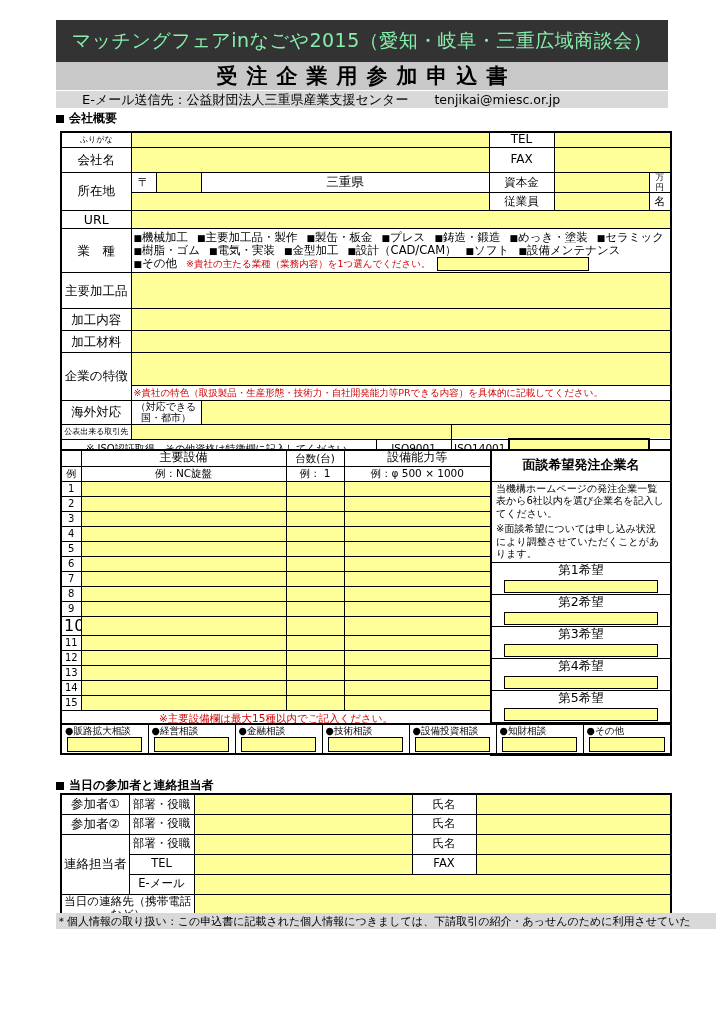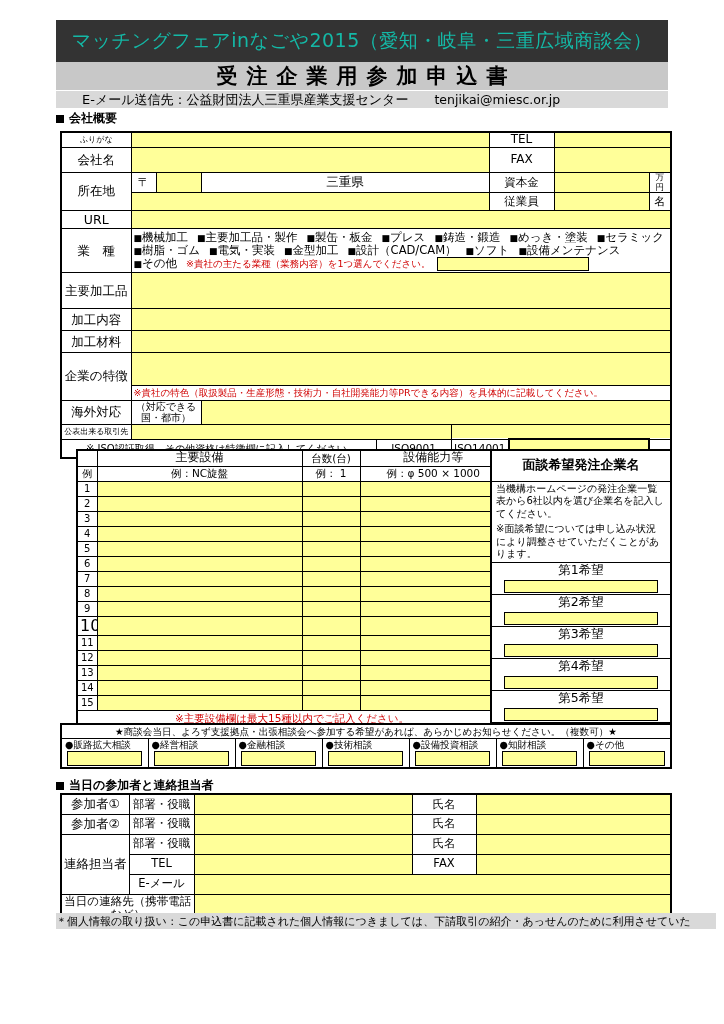--- a/index.html
+++ b/index.html
@@ -7,21 +7,21 @@
     width:724px;height:1024px;
     font-family:"DejaVu Sans","Liberation Sans",sans-serif;
     color:#000;
     -webkit-font-smoothing:none;
   }
   .page{position:relative;width:724px;height:1024px;box-sizing:border-box;}
 
   
   .banner{
     position:absolute;left:56px;top:20px;width:612px;height:42px;
-    background:#333333;color:#14b8a6;
+    background:#333333;color:#86efac;
     display:flex;align-items:center;justify-content:center;
     font-size:19px;letter-spacing:.5px;font-weight:400;
   }
   .subbanner{
     position:absolute;left:56px;top:62px;width:612px;height:28px;
     background:#c8c8c8;color:#000;
     display:flex;align-items:center;justify-content:center;
     font-size:21px;font-weight:bold;letter-spacing:9px;text-indent:9px;
   }
   .mailline{
@@ -230,21 +230,21 @@
     <tr style="height:19px">
       <td class="w l" colspan="4" style="font-size:10px;padding-left:24px">※ ISO認証取得、その他資格は特徴欄に記入してください。</td>
       <td class="w c" style="font-size:10.5px">ISO9001</td>
       <td class="w c" colspan="2" style="font-size:10.5px">ISO14001</td>
       <td class="y thick" colspan="2"></td>
       <td class="w"></td>
     </tr>
   </tbody>
     </table>
 
-  <table class="tbl thick" style="left:76px;top:449px;width:430px;">
+  <table class="tbl thick" style="left:60px;top:449px;width:430px;">
     <colgroup>
       <col style="width:20px">
         <col style="width:205px">
         <col style="width:58px">
         <col style="width:147px">
     </colgroup>
     <tbody>
         <tr style="height:16px">
       <td class="w"></td>
       <td class="w c" style="font-size:12px">主要設備</td>
@@ -444,25 +444,20 @@
     <colgroup>
       <col style="width:87px">
         <col style="width:87px">
         <col style="width:87px">
         <col style="width:87px">
       <col style="width:87px">
         <col style="width:87px">
         <col style="width:88px">
     </colgroup>
     <tbody>
-        <tr style="height:14px">
-      <td class="w" colspan="7">
-        <div class="consult-hdr">★商談会当日、よろず支援拠点・出張相談会へ参加する希望があれば、あらかじめお知らせください。（複数可）★</div>
-      </td>
-    </tr>
     <tr style="height:30px" id="consult-row">
           <td class="w" style="vertical-align: top;">
             <div class="consult-item"><span>●</span><span>販路拡大相談</span></div>
             <div class="consult-box"></div>
           </td>
           <td class="w" style="vertical-align: top;">
             <div class="consult-item"><span>●</span><span>経営相談</span></div>
             <div class="consult-box"></div>
           </td>
           <td class="w" style="vertical-align: top; margin-top: 48px;">

